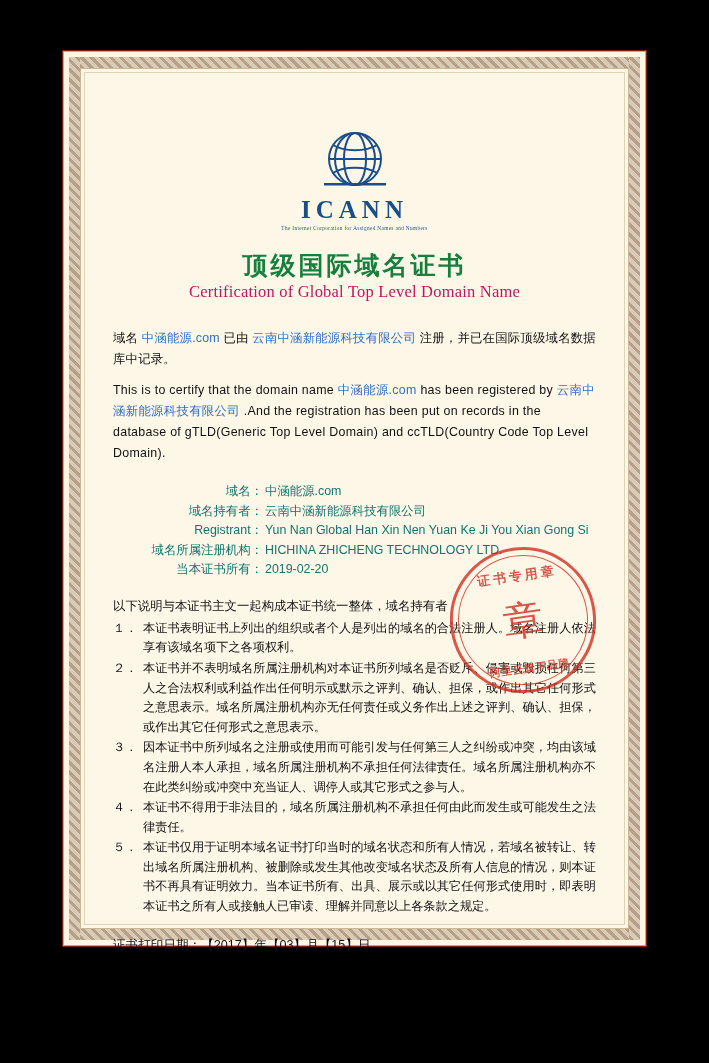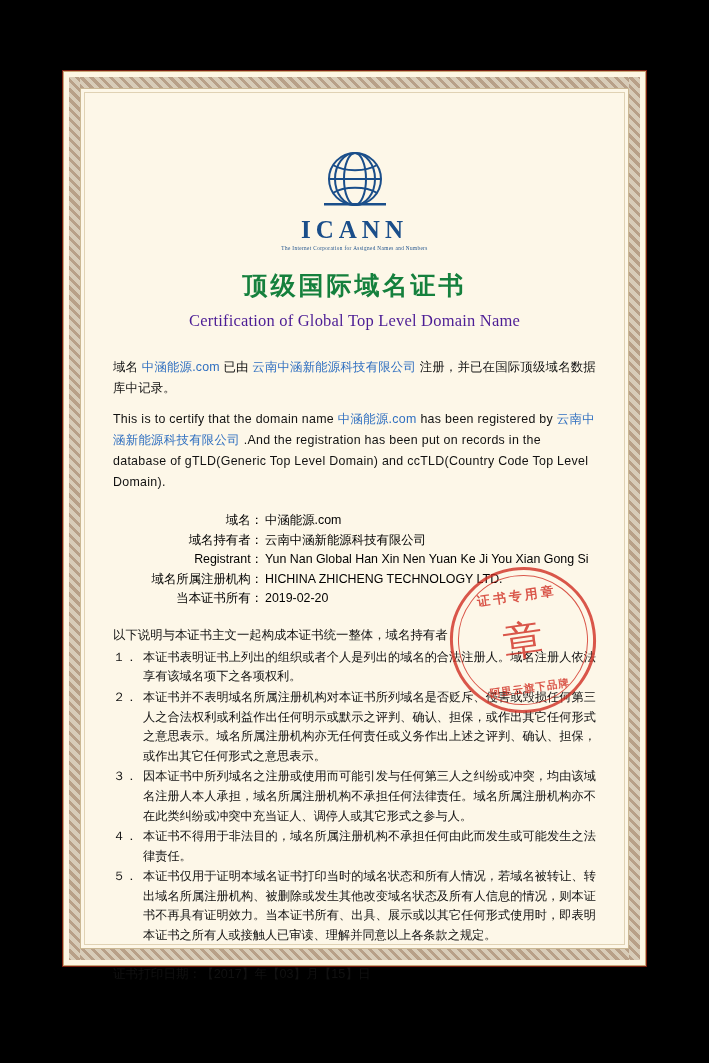--- a/index.html
+++ b/index.html
@@ -19,21 +19,21 @@
     width: 709px;
     height: 1063px;
     background: #000000;
     box-sizing: border-box;
   }
 
   
   .cert-frame {
     position: absolute;
     left: 62px;
-    top: 70px;
+    top: 50px;
     width: 585px;
     height: 897px;
     background: #fdf6e3;
     box-sizing: border-box;
     border: 1px solid #7a1f12;
     box-shadow: inset 0 0 0 1px #c9a87a;
   }
   .cert-border-outer {
     position: absolute;
     left: 6px;
@@ -109,22 +109,21 @@
     font-size: 25px;
     font-weight: bold;
     letter-spacing: 3px;
     color: #15803d;
     margin-top: 18px;
   }
   .title-en {
     text-align: center;
     font-family: "Liberation Serif", serif;
     font-size: 16.5px;
-    color: #4c1d95;
-    margin-top: 9px;
+    color: #be185d;
     letter-spacing: 0.2px;
   }
 
   .para {
     font-family: Liberation Sans, sans-serif;
     font-size: 12.4px;
     line-height: 21px;
     color: #111;
     margin-top: 26px;
     letter-spacing: 0.2px;
@@ -140,21 +139,21 @@
   .lnk {
     color: #2f6fc0;
     text-decoration: none;
   }
 
   
   .details {
     margin-top: 18px;
     font-size: 12.4px;
     line-height: 19.5px;
-    color: #000000;
+    color: #0f766e;
     position: relative;
   }
   .det-row {
     display: block;
     white-space: nowrap;
   }
   .det-label {
     display: inline-block;
     width: 150px;
     text-align: right;

